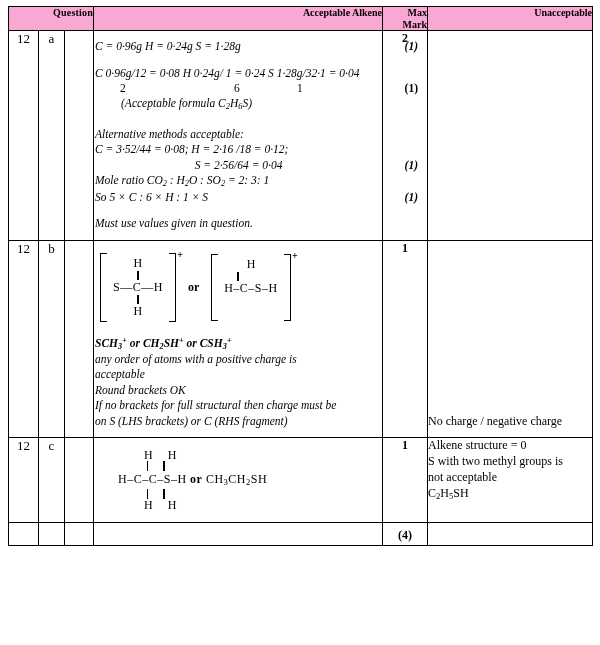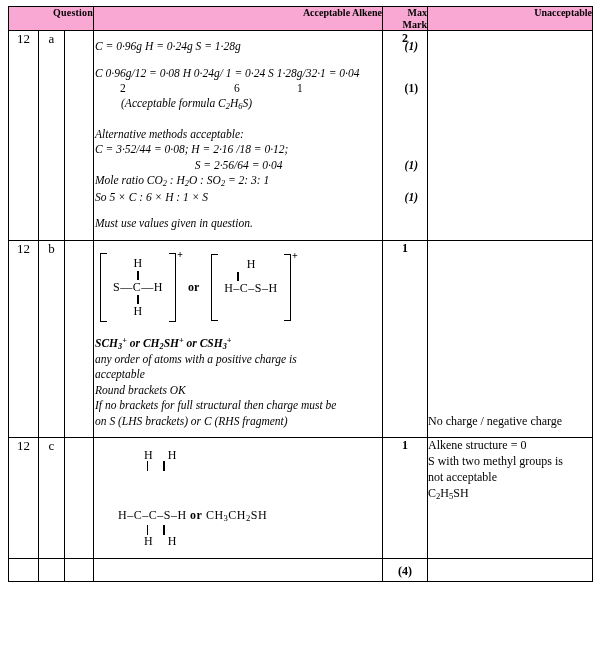--- a/index.html
+++ b/index.html
@@ -323,21 +323,21 @@
 
         <td class="answer">
           <div class="gap-sm"></div>
 
           <div class="mol mol-12c">
             <span class="top-h">H  H</span>
             <span class="bonds">
                 <i></i>
                 <i></i>
               </span>
-            <span class="chain" style="padding:2px 0;margin-top:36px;"><span>H–C–C–S–H</span> <b>or</b> <span><span>CH</span><sub>3</sub><span>CH</span><sub>2</sub><span>SH</span></span></span>
+            <span class="chain" style="padding:2px 0;"><span>H–C–C–S–H</span> <b>or</b> <span><span>CH</span><sub>3</sub><span>CH</span><sub>2</sub><span>SH</span></span></span>
             <span class="bonds">
                 <i></i>
                 <i></i>
               </span>
             <span class="bot-h">H  H</span>
           </div>
 
           <div class="gap-sm"></div>
         </td>
 

